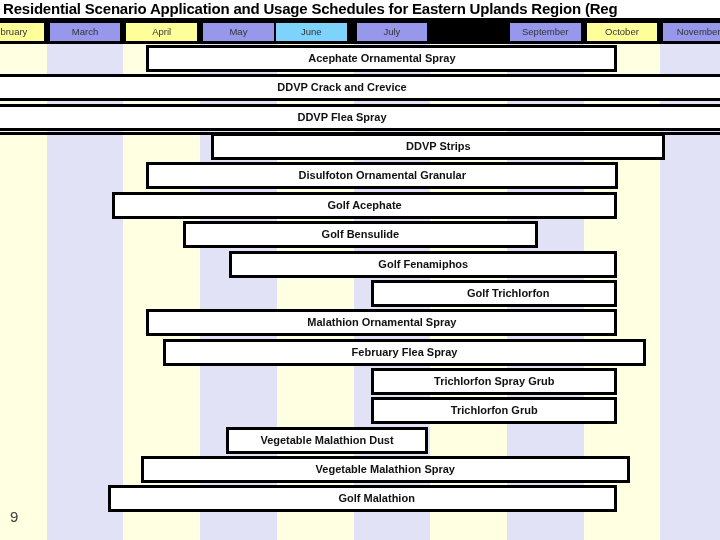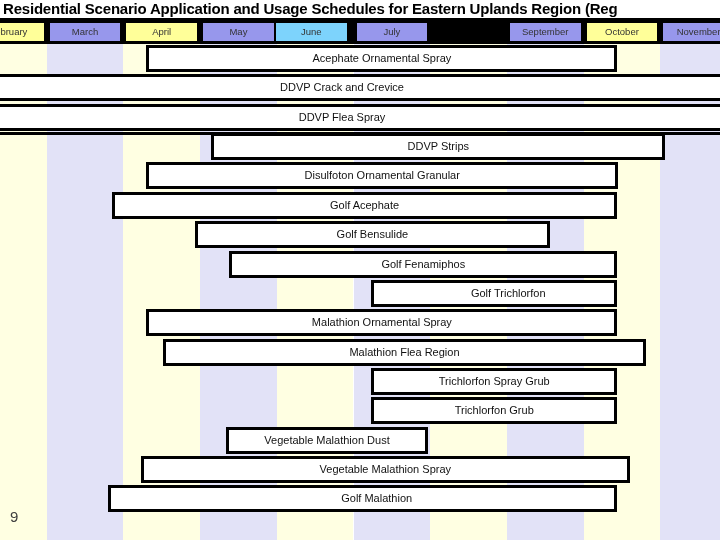--- a/index.html
+++ b/index.html
@@ -16,21 +16,21 @@
   }
   .month-row{
     position:absolute;top:20px;left:0;width:720px;height:24px;background:#000;
   }
   .month-cell{
     position:absolute;top:1px;height:22px;border:2px solid #000;
     box-sizing:border-box;font-size:9.5px;color:#333;
     text-align:center;line-height:18px;overflow:hidden;
   }
   .chart-area{
-    position:absolute;top:44px;left:0;width:720px;height:452px;background:#fff;
+    position:absolute;top:44px;left:0;width:720px;height:452px;background:#fff;font-weight:bold;
   }
   .stripe{position:absolute;top:0;height:496px;}
   .gantt-bar{
     position:absolute;height:27px;background:#fff;border:3px solid #000;
     box-sizing:border-box;text-align:center;overflow:hidden;
   }
   .gantt-bar .lbl{
     font-size:11px;color:#111;line-height:21px;white-space:nowrap;
   }
   .sep-line{
@@ -81,34 +81,34 @@
       </div>
       <div class="gantt-bar" style="left: 163.284px; width: 454.064px; top: 89.08px; background: rgb(255, 255, 255); border-color: rgb(0, 0, 0); margin-left: 48px;">
         <div class="lbl">DDVP Strips</div>
       </div>
       <div class="gantt-bar" style="left: 146.41px; width: 471.705px; top: 118.44px; background: rgb(255, 255, 255); border-color: rgb(0, 0, 0);">
         <div class="lbl">Disulfoton Ornamental Granular</div>
       </div>
       <div class="gantt-bar" style="left: 111.895px; width: 505.453px; top: 147.8px; background: rgb(255, 255, 255); border-color: rgb(0, 0, 0);">
         <div class="lbl">Golf Acephate</div>
       </div>
-      <div class="gantt-bar" style="left: 183.226px; width: 354.354px; top: 177.16px; background: rgb(255, 255, 255); border-color: rgb(0, 0, 0); margin-left: 12px;">
+      <div class="gantt-bar" style="left: 183.226px; width: 354.354px; top: 177.16px; background: rgb(255, 255, 255); border-color: rgb(0, 0, 0);">
         <div class="lbl">Golf Bensulide</div>
       </div>
       <div class="gantt-bar" style="left: 229.246px; width: 388.102px; top: 206.52px; background: rgb(255, 255, 255); border-color: rgb(0, 0, 0);">
         <div class="lbl">Golf Fenamiphos</div>
       </div>
       <div class="gantt-bar" style="left: 371.141px; width: 246.207px; top: 235.88px; background: rgb(255, 255, 255); border-color: rgb(0, 0, 0); padding-left: 28px;">
         <div class="lbl">Golf Trichlorfon</div>
       </div>
       <div class="gantt-bar" style="left: 146.41px; width: 470.938px; top: 265.24px; background: rgb(255, 255, 255); border-color: rgb(0, 0, 0);">
         <div class="lbl">Malathion Ornamental Spray</div>
       </div>
       <div class="gantt-bar" style="left: 163.284px; width: 482.443px; top: 294.6px; background: rgb(255, 255, 255); border-color: rgb(0, 0, 0);">
-        <div class="lbl">Malathion Flea Region</div>
+        <div class="lbl">February Flea Spray</div>
       </div>
       <div class="gantt-bar" style="left: 371.141px; width: 246.207px; top: 323.96px; background: rgb(255, 255, 255); border-color: rgb(0, 0, 0);">
         <div class="lbl">Trichlorfon Spray Grub</div>
       </div>
       <div class="gantt-bar" style="left: 371.141px; width: 246.207px; top: 353.32px; background: rgb(255, 255, 255); border-color: rgb(0, 0, 0);">
         <div class="lbl">Trichlorfon Grub</div>
       </div>
       <div class="gantt-bar" style="left: 226.178px; width: 201.721px; top: 382.68px; background: rgb(255, 255, 255); border-color: rgb(0, 0, 0);">
         <div class="lbl">Vegetable Malathion Dust</div>
       </div>

